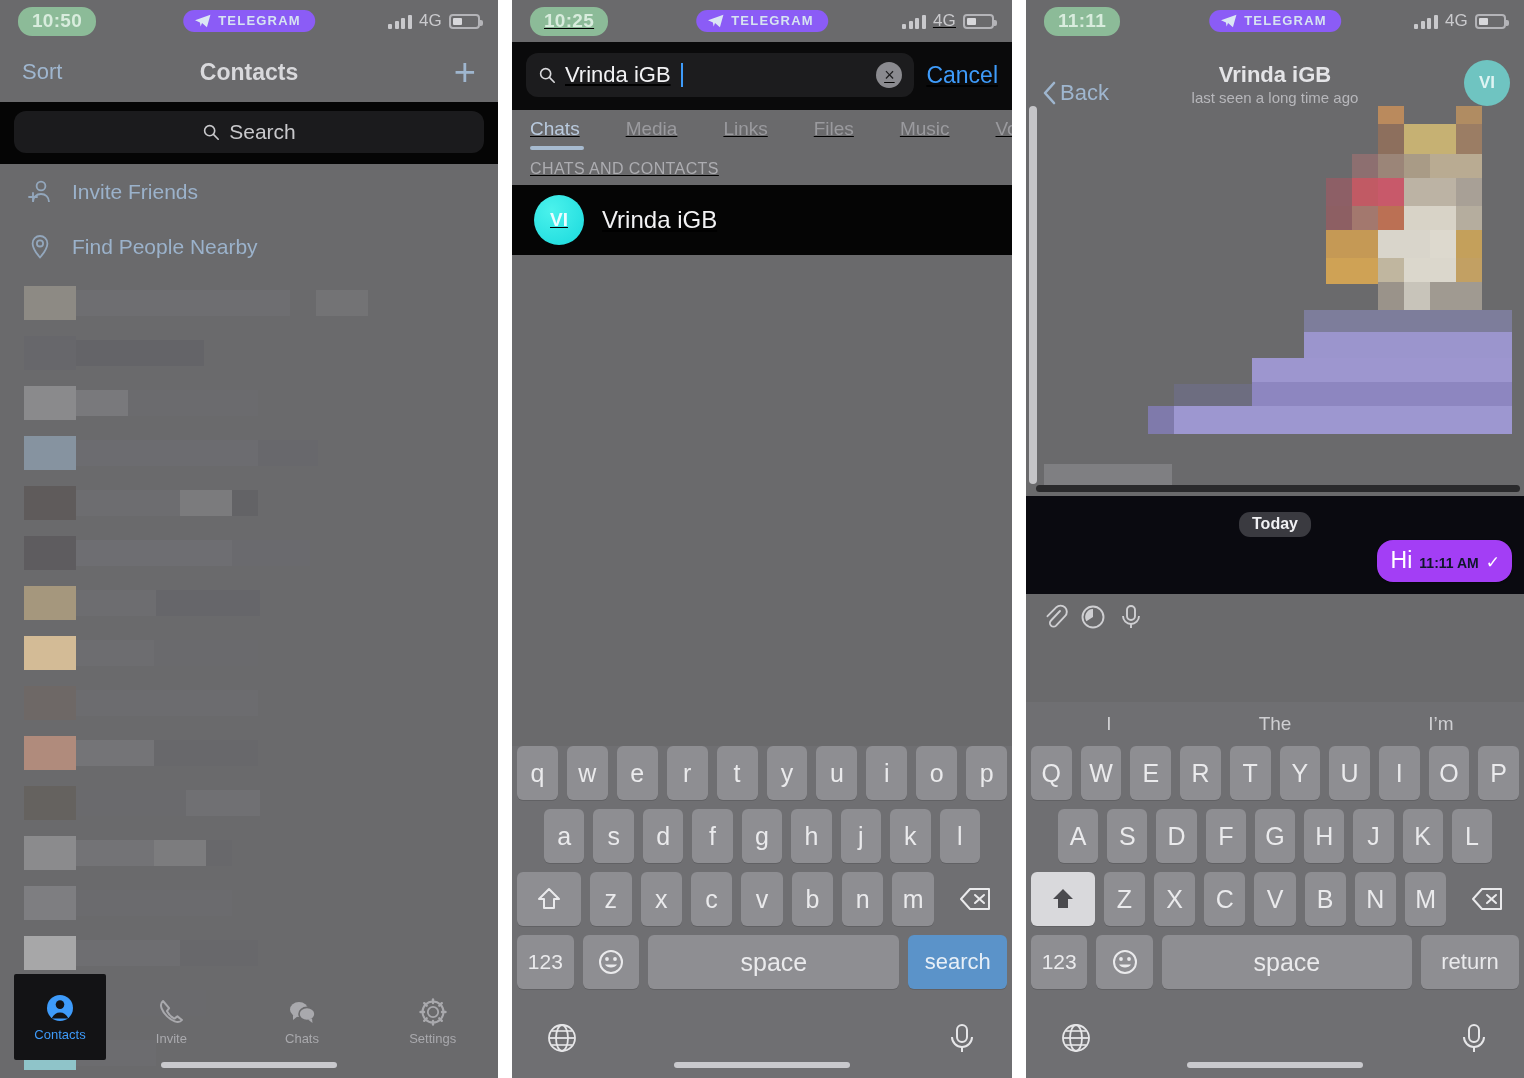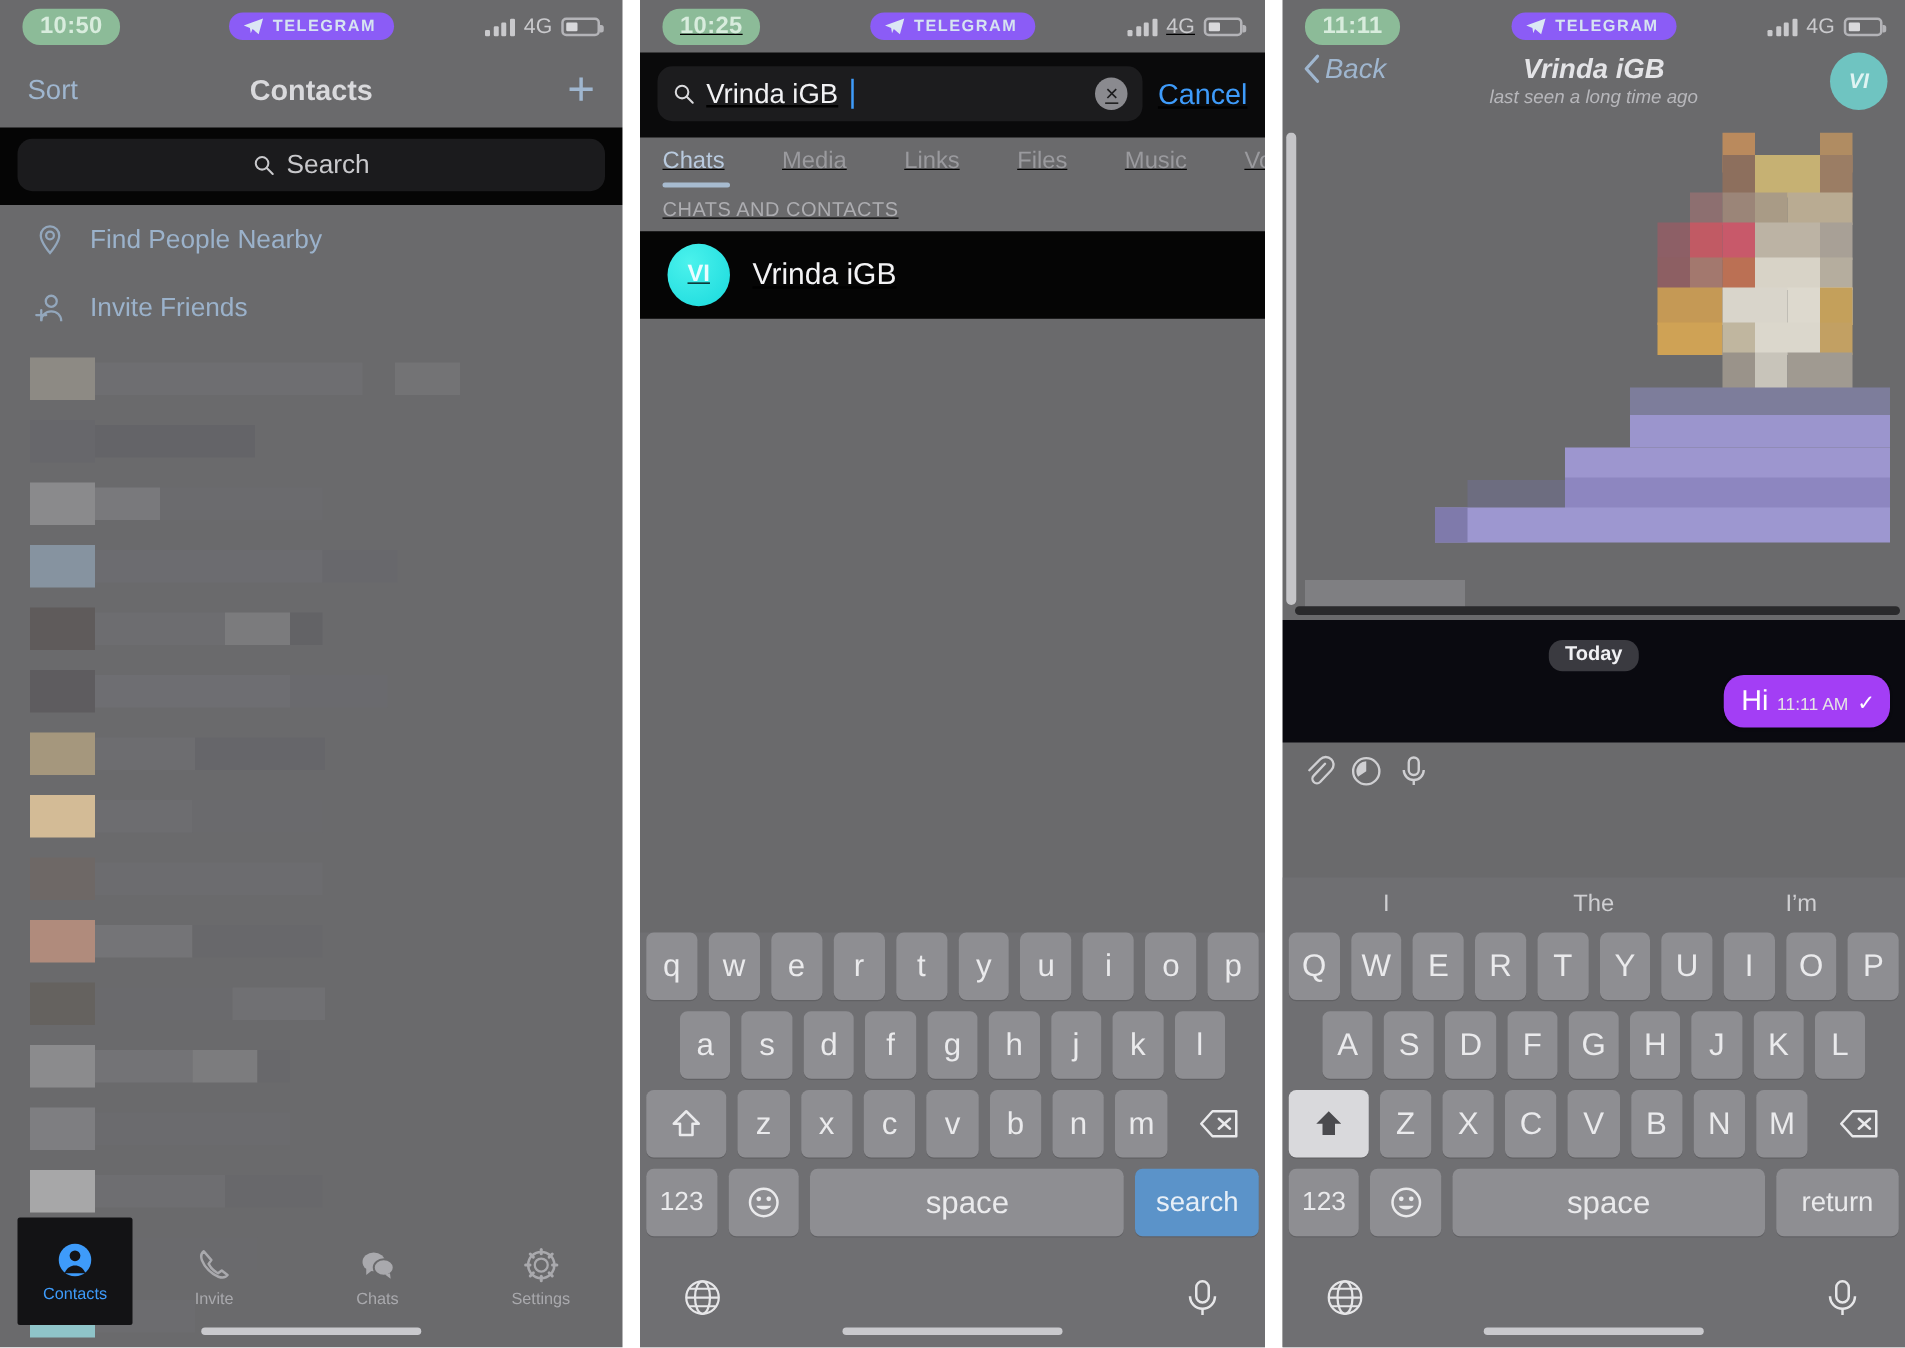--- a/index.html
+++ b/index.html
@@ -202,23 +202,22 @@
   .key.ret { flex: 2 1 0; font-size:22px; }
   .key.num { flex: 1.15 1 0; font-size:21px; }
   .kb-bottom {
     height: 80px; display:flex; align-items:center;
     justify-content:space-between; padding: 0 34px;
   }
   .globe, .mic { width:32px; height:32px; }
 
   
   .navbar3 {
-    height: 64px; display:flex; align-items:flex-start; padding:0 16px;
+    height: 64px; display:flex; align-items:flex-end; padding:0 16px;
     position:relative;
-    font-style:italic;
   }
   .back { display:flex;align-items:center;gap:4px;color:#9fb6cf;font-size:22px; }
   .chev { width:14px;height:24px; }
   .chat-title-wrap {
     position:absolute; left:50%; transform:translateX(-50%); text-align:center;
   }
   .chat-title { font-size:22px; font-weight:bold; color:#e4e4e7; }
   .chat-sub { font-size:15px; color:#b7b7bb; margin-top:1px; }
   .av-teal {
     position:absolute; right:14px; width:46px;height:46px;border-radius:50%;
@@ -244,21 +243,21 @@
     background:#3a3a40; color:#f0f0f3; font-size:16px; font-weight:bold;
     border-radius:11px; padding:3px 13px 4px;
   }
   .bubble {
     position:absolute; right:12px; top:44px;
     background:#a33ef5; border-radius:16px; padding:7px 12px 8px 14px;
     display:flex; align-items:baseline; gap:7px;
     box-shadow: 0 1px 2px rgba(0,0,0,.35);
   }
   .bubble .b-txt { color:#ffffff; font-size:23px; }
-  .bubble .b-time { color:#e5e5e5; font-size:14px; }
+  .bubble .b-time { color:#0f172a; font-size:14px;font-weight:bold; }
   .bubble .b-check { color:#ffffff; font-size:17px; }
   .msgbar {
     height: 46px; display:flex; align-items:center; gap:12px;
     padding: 0 16px;
   }
   .clip { width:26px;height:26px; }
   .msg-input {
     flex:1; background:#7b7b7f; border-radius:17px; height:34px;
     display:flex; align-items:center; padding: 0 14px;
     color:#b9b9bd; font-size:20px;
@@ -301,38 +300,38 @@
     </div>
 
     <div class="search-highlight">
       <div class="search-field">
         <svg class="mag" viewBox="0 0 20 20">
           <circle cx="8.5" cy="8.5" r="5.6" fill="none" stroke="#c8c8cb" stroke-width="1.8"></circle>
           <line x1="12.7" y1="12.7" x2="18" y2="18" stroke="#c8c8cb" stroke-width="1.8" stroke-linecap="round"></line>
         </svg>
         <span class="ph">Search</span>
       </div>
-    </div>
-
-    <div class="row-item">
-      <svg class="ic" viewBox="0 0 28 28">
-        <path d="M14 3c-4.1 0-7.4 3.3-7.4 7.4 0 5.6 7.4 14 7.4 14s7.4-8.4 7.4-14C21.4 6.3 18.1 3 14 3z" fill="none" stroke="#9bb2cb" stroke-width="1.8"></path>
-        <circle cx="14" cy="10.4" r="3.1" fill="none" stroke="#9bb2cb" stroke-width="1.8"></circle>
-      </svg>
-      <span>Find People Nearby</span>
     </div>
 
     <div class="row-item">
       <svg class="ic" viewBox="0 0 28 28">
         <circle cx="15" cy="8" r="4.4" fill="none" stroke="#9bb2cb" stroke-width="1.8"></circle>
         <path d="M7 24c0-4.9 3.6-8 8-8s8 3.1 8 8" fill="none" stroke="#9bb2cb" stroke-width="1.8"></path>
         <line x1="3" y1="19" x2="11" y2="19" stroke="#9bb2cb" stroke-width="1.8" stroke-linecap="round"></line>
         <line x1="7" y1="15" x2="7" y2="23" stroke="#9bb2cb" stroke-width="1.8" stroke-linecap="round"></line>
       </svg>
       <span>Invite Friends</span>
+    </div>
+
+    <div class="row-item">
+      <svg class="ic" viewBox="0 0 28 28">
+        <path d="M14 3c-4.1 0-7.4 3.3-7.4 7.4 0 5.6 7.4 14 7.4 14s7.4-8.4 7.4-14C21.4 6.3 18.1 3 14 3z" fill="none" stroke="#9bb2cb" stroke-width="1.8"></path>
+        <circle cx="14" cy="10.4" r="3.1" fill="none" stroke="#9bb2cb" stroke-width="1.8"></circle>
+      </svg>
+      <span>Find People Nearby</span>
     </div>
 
     <div class="blur-list">
       <div class="blur-row">
         <span class="blur-av" style="background:#8d8a84"></span>
           <span class="blur-name" style="width:214px;background:#6e6e71"></span>
           <span class="blur-name" style="width:26px"></span>
           <span class="blur-name" style="width:52px;background:#737375"></span>
       </div>
       <div class="blur-row">

